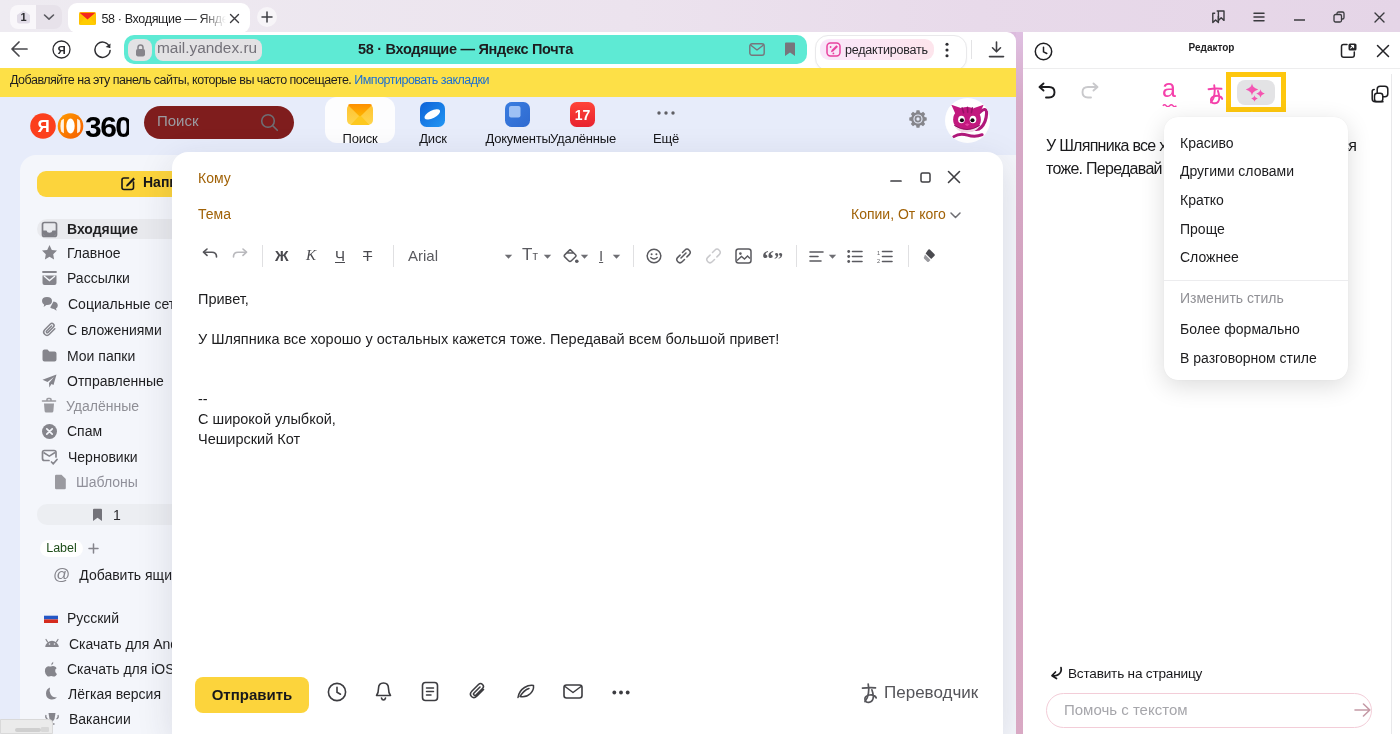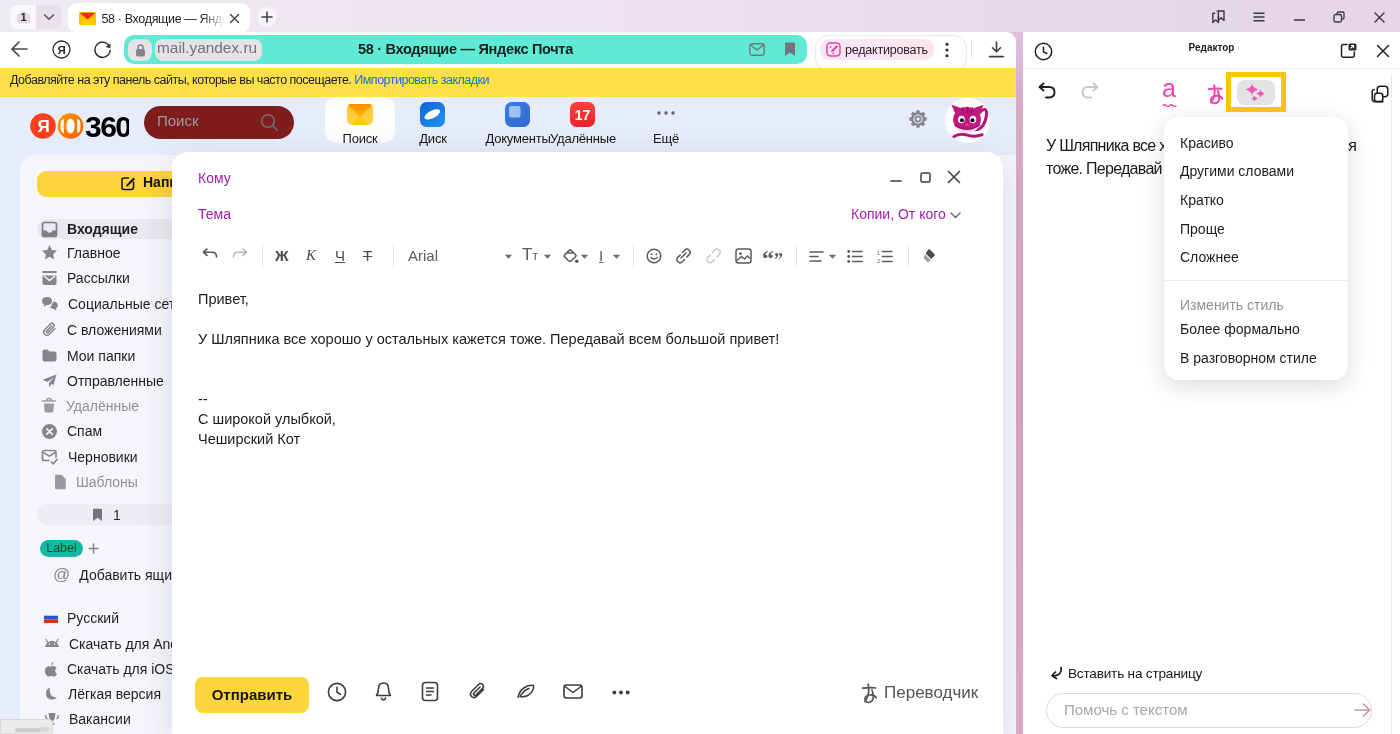--- a/index.html
+++ b/index.html
@@ -42,21 +42,21 @@
 
   
   .applabel { position:absolute; top:29px; width:100%; text-align:center; font-size:13px; color:#17171a; letter-spacing:-0.2px; }
 
   
   .srow { position:absolute; left:41px; height:22px; display:flex; align-items:center; font-size:14px; color:#1f1f21; }
   .srow svg, .srow .ic { margin-right:9px; }
 
   
   #compose { left:172px; top:152px; width:831px; height:582px; background:#fff; border-radius:16px 16px 0 0; box-shadow:0 10px 36px rgba(40,40,70,.13); }
-  .greyt { color:#a21caf; font-size:14px; }
+  .greyt { color:#a16207; font-size:14px; }
 
   
   #vdivider { left:1016px; top:32px; width:7px; height:702px; background:linear-gradient(180deg,#dfc0e2 0%,#d7aac8 10%,#d2a0bc 50%,#d9a9c4 100%); }
   #epanel { left:1023px; top:34px; width:377px; height:700px; background:#fff; border-radius:10px 10px 0 0; }
   #ephead { left:0; top:0; width:377px; height:35px; border-bottom:1px solid #ededee; }
   #eptitle { left:0; right:0; top:8px; text-align:center; font-size:10px; font-weight:700; color:#1e1e20; }
 
   #epmenu { left:141px; top:83px; width:184px; height:263px; background:#fff; border-radius:14px;
     box-shadow:0 6px 24px rgba(0,0,0,.14), 0 0 1px rgba(0,0,0,.08); }
   .mi { position:absolute; left:16px; font-size:14px; color:#1c1c1e; white-space:nowrap; }
@@ -369,21 +369,21 @@
           <path d="M2 2 Q2 0.8 3.2 0.8 L8.5 0.8 L12.8 5 L12.8 14 Q12.8 15.2 11.6 15.2 L3.2 15.2 Q2 15.2 2 14 Z" fill="#9a9aa0"></path>
         </svg>
       Шаблоны</div>
 
     <div class="abs" style="left:37px;top:349px;width:140px;height:21px;background:#eceef2;border-radius:10px 0 0 10px"></div>
     <svg class="abs" style="left:92px;top:352.5px" width="11" height="14" viewBox="0 0 11 14">
         <path d="M1 1.8 Q1 0.8 2 0.8 L9 0.8 Q10 0.8 10 1.8 L10 13 L5.5 9.8 L1 13 Z" fill="#73737a"></path>
       </svg>
     <div class="abs" style="left:113px;top:352px;font-size:14px;color:#2a2a2e">1</div>
 
-    <div class="abs" style="left:40px;top:385px;width:43px;height:17px;background:#14b8a6;border-radius:9px;text-align:center;font-size:12.5px;color:#1d4d18;line-height:17px">Label</div>
+    <div class="abs" style="left:40px;top:385px;width:43px;height:17px;background:#ffffff;border-radius:9px;text-align:center;font-size:12.5px;color:#1d4d18;line-height:17px">Label</div>
     <svg class="abs" style="left:88px;top:387.5px" width="11" height="11" viewBox="0 0 11 11">
         <path d="M5.5 1 V10 M1 5.5 H10" stroke="#85858c" stroke-width="1.5" stroke-linecap="round"></path>
       </svg>
 
     <div class="srow" style="left:53px;top:409px">
       <span class="ic" style="font-size:17px;color:#85858c;font-weight:400">@</span>
       Добавить ящик</div>
 
     <div class="srow" style="left:44px;top:451.5px">
       <svg class="ic" width="14" height="11" viewBox="0 0 14 11">
@@ -614,21 +614,21 @@
   <div class="abs" style="left:23px;top:100px;width:340px;font-size:16px;line-height:23px;color:#1a1a1c;letter-spacing:-0.72px">У Шляпника все хорошо у остальных кажется тоже. Передавай всем большой привет!</div>
 
   <div id="notch" class="abs"></div>
   <div id="epmenu" class="abs">
     <div class="mi" style="top:18px">Красиво</div>
     <div class="mi" style="top:46px">Другими словами</div>
     <div class="mi" style="top:75px">Кратко</div>
     <div class="mi" style="top:104px">Проще</div>
     <div class="mi" style="top:132px">Сложнее</div>
     <div class="abs" style="left:0;top:163px;width:184px;height:1px;background:#ececee"></div>
-    <div class="mi" style="top:180px;color:#909095">Изменить стиль</div>
+    <div class="mi" style="top:173px;color:#909095">Изменить стиль</div>
     <div class="mi" style="top:203.5px">Более формально</div>
     <div class="mi" style="top:232.5px">В разговорном стиле</div>
   </div>
 
   <svg class="abs" style="left:26px;top:632px" width="14" height="14" viewBox="0 0 14 14">
       <path d="M12 1.5 Q13 6 9.5 8.5 Q7 10.3 4 9.5 M6.5 6 L3 9.7 L7.5 12.5" fill="none" stroke="#1c1c1f" stroke-width="1.7" stroke-linecap="round" stroke-linejoin="round"></path>
     </svg>
   <div class="abs" style="left:45px;top:632px;font-size:13.6px;color:#18181b;letter-spacing:-0.2px">Вставить на страницу</div>
   <div id="epinput" class="abs">
     <div class="abs" style="left:17px;top:7px;font-size:15px;color:#a6a6ab">Помочь с текстом</div>

